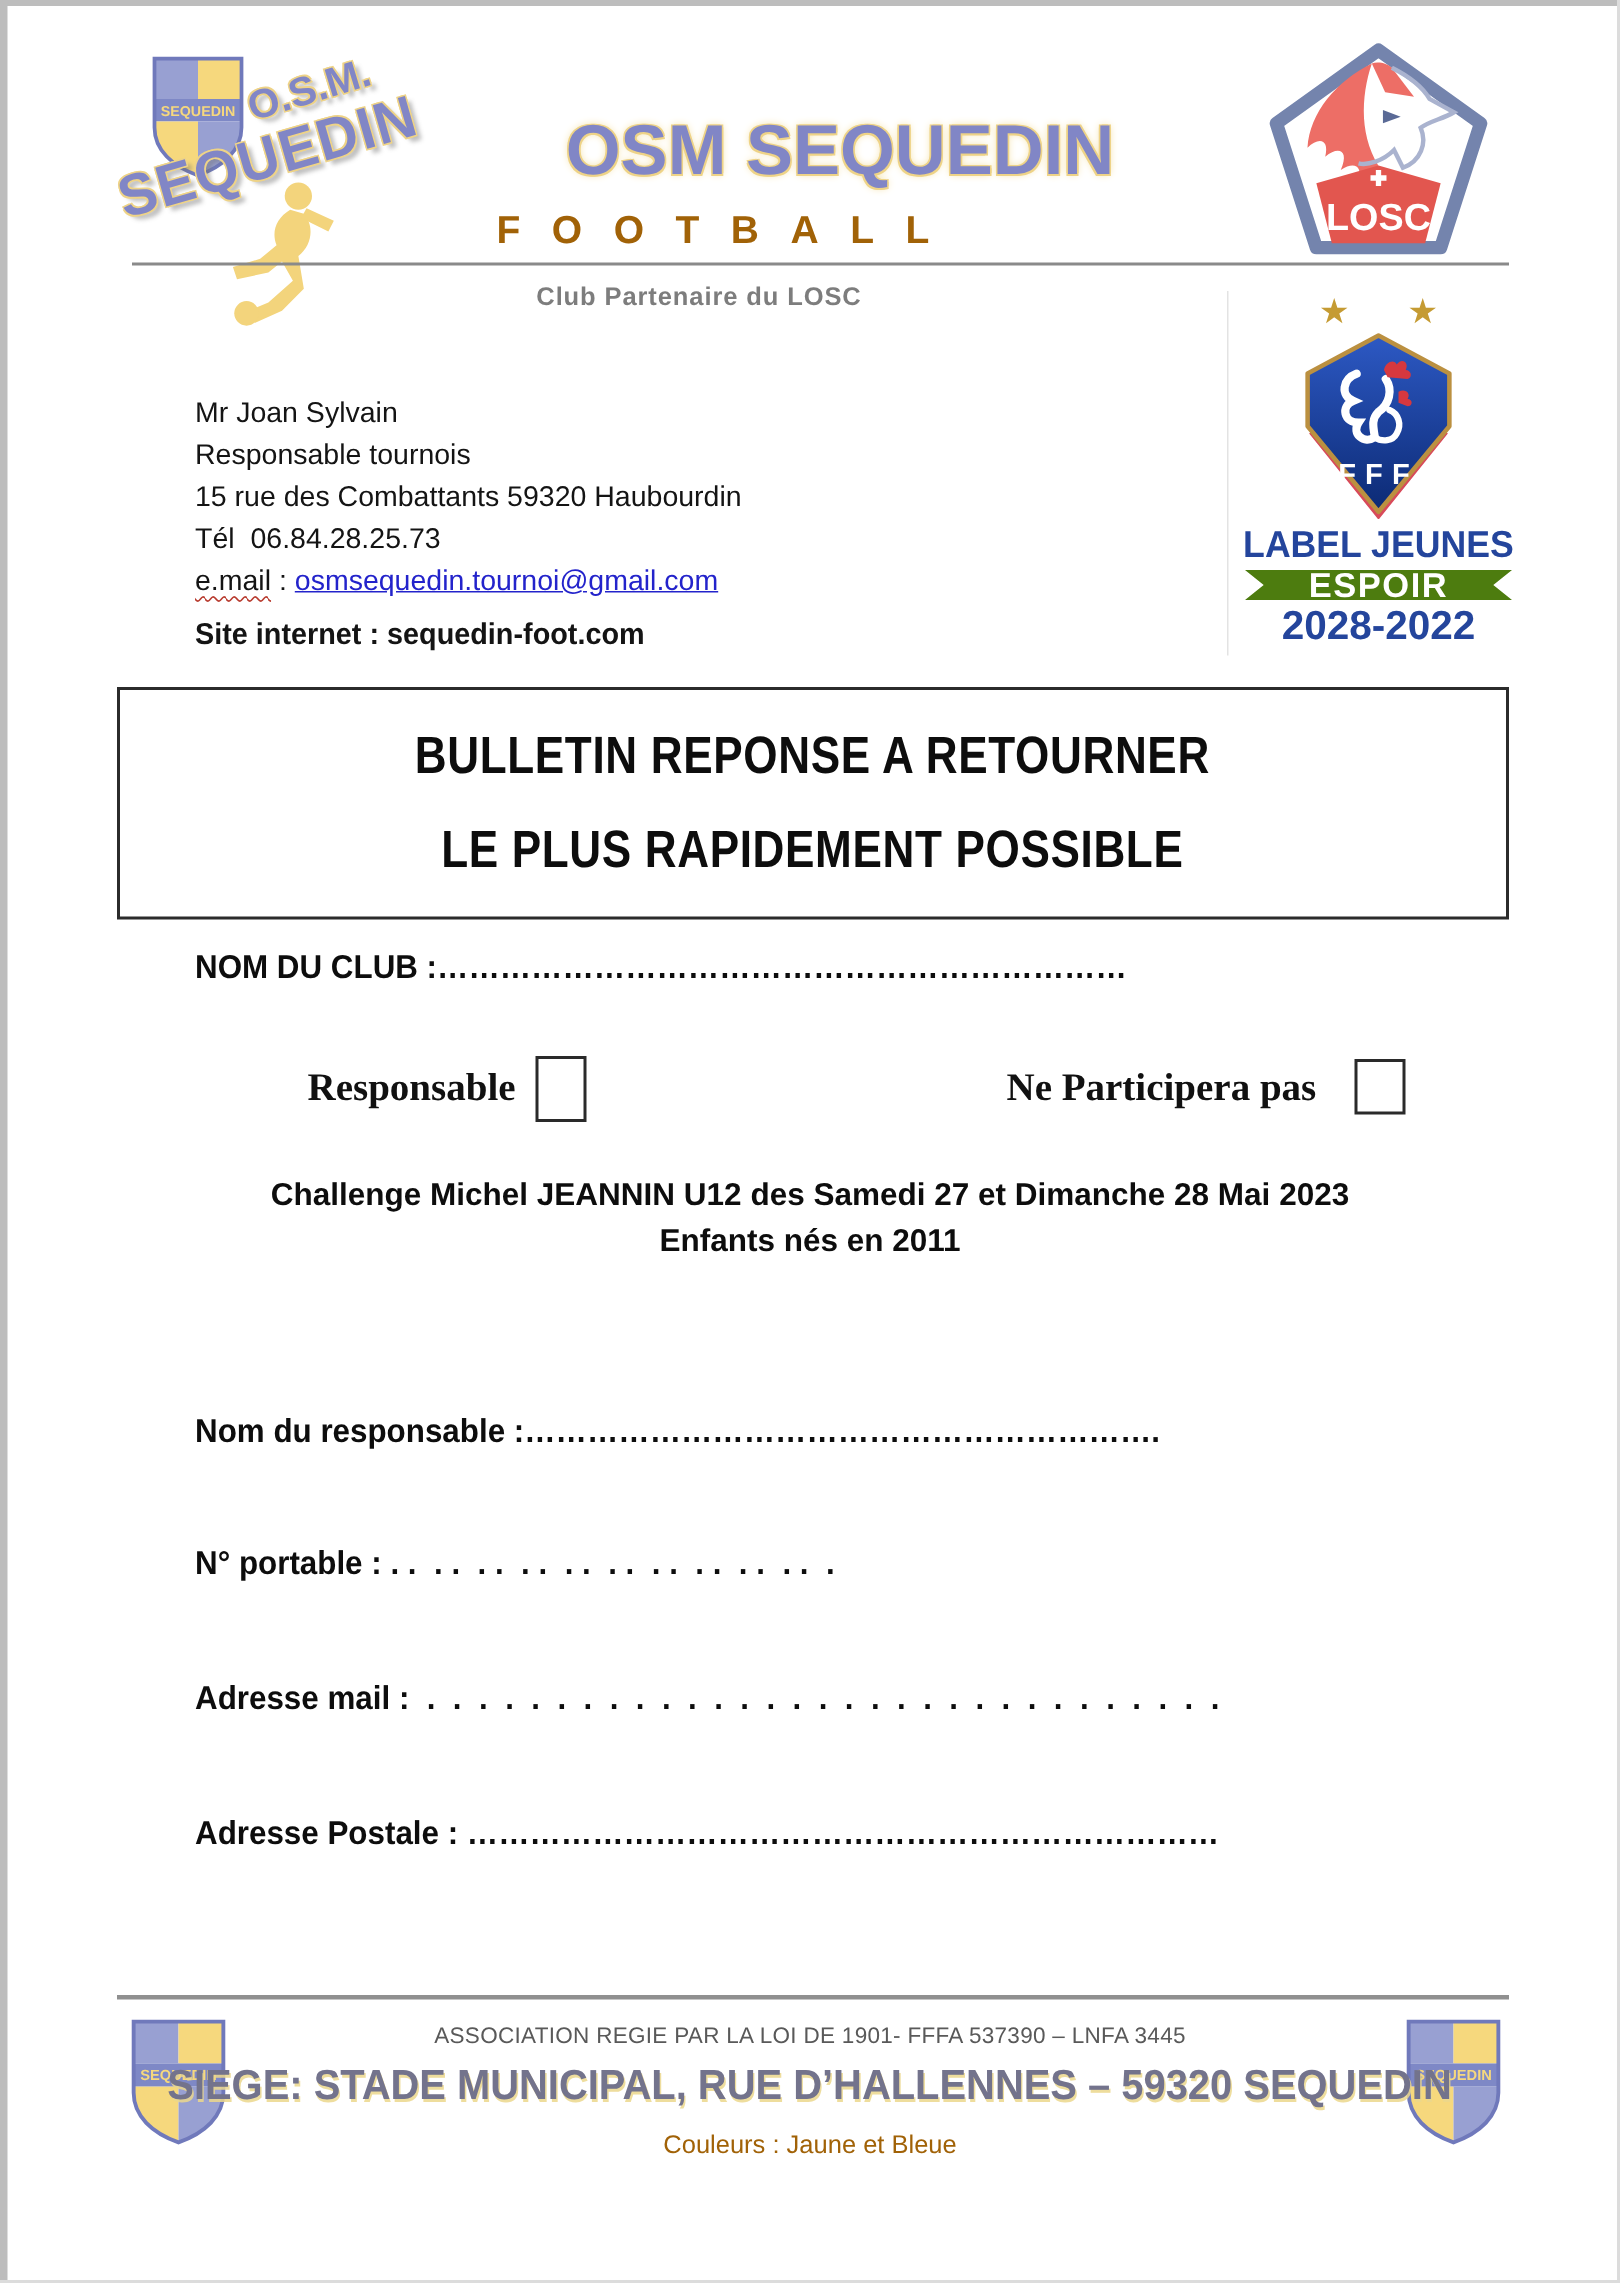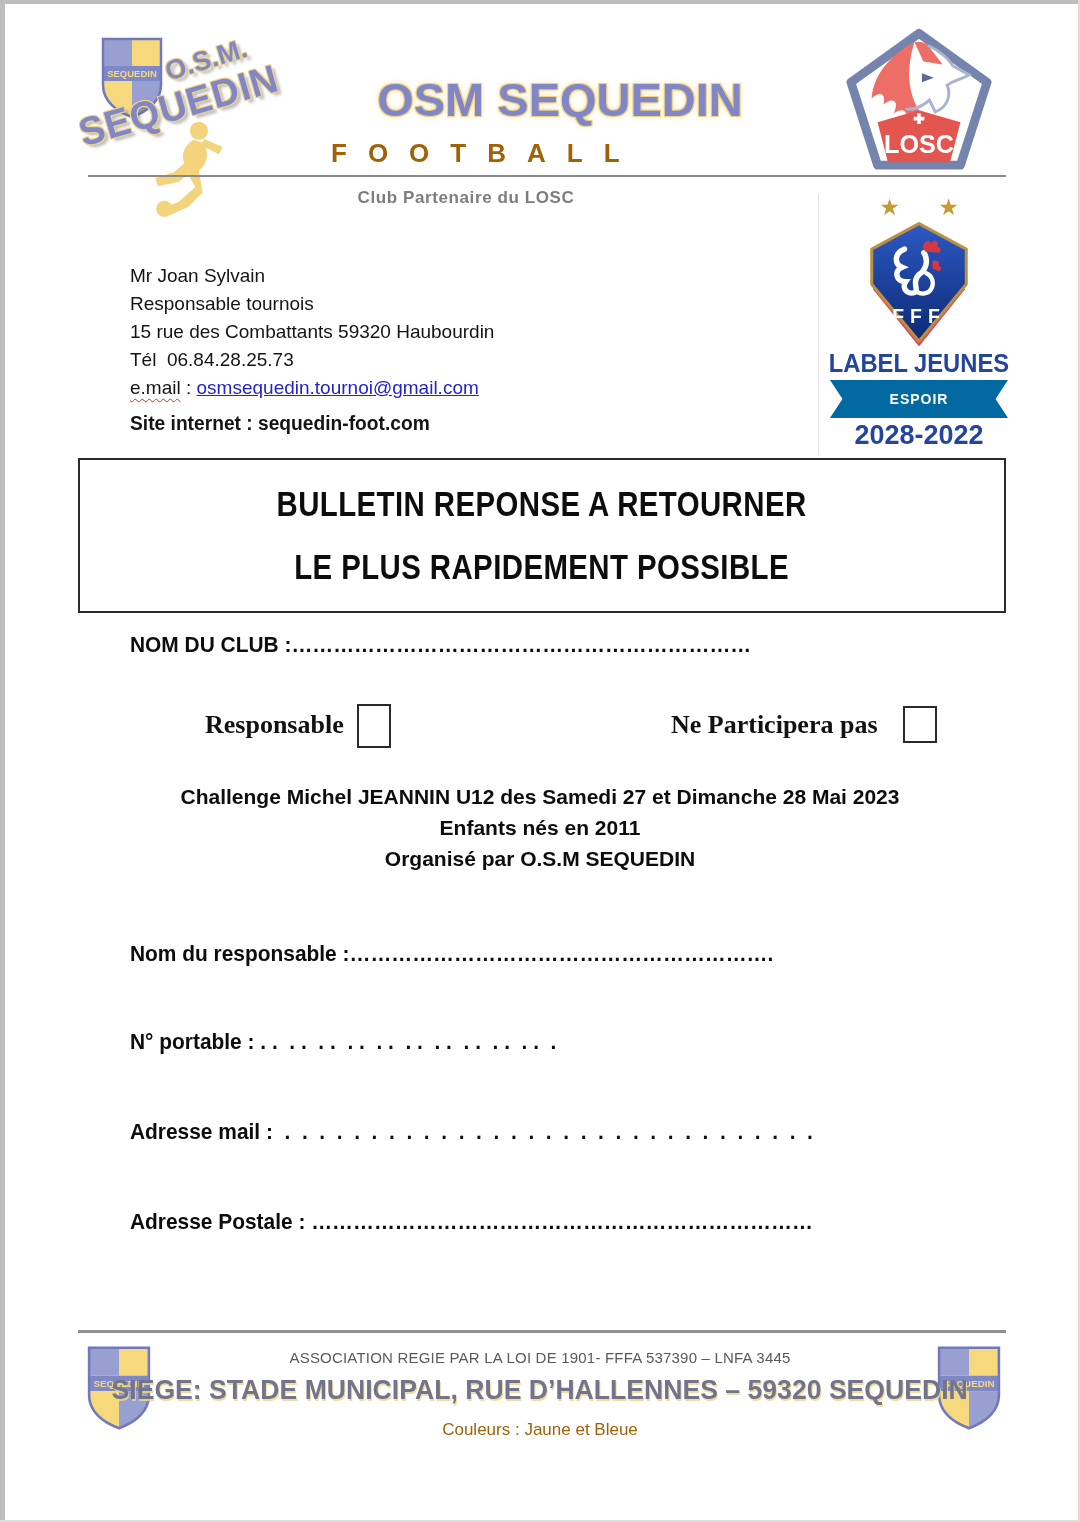--- a/index.html
+++ b/index.html
@@ -37,23 +37,23 @@
     font-size:26px;font-weight:bold;color:#a16207;letter-spacing:21px;text-indent:21px;white-space:nowrap;
   }
   .header-rule{left:88px;top:175px;width:918px;height:2px;background:#8a8a8a;}
   .partner{left:0;top:188px;width:932px;text-align:center;font-size:17px;font-weight:bold;color:#7d7d7d;letter-spacing:.6px;}
 
   
   .fff{left:818px;top:194px;width:200px;display:flex;flex-direction:column;align-items:center;border-left:1px solid #e3e3e3;padding-bottom:4px;background:#fff;}
   .fff-stars{font-size:23px;color:#c59b33;letter-spacing:16px;text-indent:16px;line-height:26px;}
   .fff-label{font-size:25px;font-weight:bold;color:#24459c;transform:scaleX(.95);white-space:nowrap;margin-top:3px;}
   .fff-ribbon{
-    margin-top:2px;width:178px;height:38px;background:#0369a1;color:#fff;
+    margin-top:2px;width:178px;height:20px;background:#4d7c0f;color:#fff;
     display:flex;align-items:center;justify-content:center;
-    font-size:14px;font-weight:bold;letter-spacing:1px;
+    font-size:23px;font-weight:bold;letter-spacing:1px;
     clip-path:polygon(0 0,100% 0,93% 50%,100% 100%,0 100%,7% 50%);
   }
   .fff-years{font-size:27px;font-weight:bold;color:#24459c;margin-top:2px;}
 
   
   .contact{left:130px;top:262px;font-size:19px;line-height:28px;}
   .pre{white-space:pre;}
   .squiggle{text-decoration:underline wavy #b83a2e;text-decoration-thickness:1px;text-underline-offset:4px;}
   .maillink{color:#2323cb;text-decoration:underline;cursor:pointer;}
   .website{left:130px;top:412px;font-size:20px;font-weight:bold;transform:scaleX(.96);transform-origin:left center;}
@@ -186,21 +186,20 @@
   <div class="abs fline club-line"><span>NOM DU CLUB :</span><span>…………………………………………………………</span></div>
 
   <div class="abs serif-label part1">Responsable</div>
   <div class="abs cbox cbox1"></div>
   <div class="abs serif-label part2">Ne Participera pas</div>
   <div class="abs cbox cbox2"></div>
 
   <div class="abs event">
     <div>Challenge Michel JEANNIN U12 des Samedi 27 et Dimanche 28 Mai 2023</div>
     <div>Enfants nés en 2011</div>
-    <div>Organisé par O.S.M SEQUEDIN</div>
   </div>
 
   <div class="abs fline resp-line"><span>Nom du responsable :</span><span>…………………………………………………….</span></div>
   <div class="abs fline phone-line"><span>N° portable :</span><span> . .  . .  . .  . .  . .  . .  . .  . .  . .  . .  .</span></div>
   <div class="abs fline mail-line"><span>Adresse mail : </span><span> .  .  .  .  .  .  .  .  .  .  .  .  .  .  .  .  .  .  .  .  .  .  .  .  .  .  .  .  .  .  .</span></div>
   <div class="abs fline postal-line"><span>Adresse Postale : </span><span>………………………………………………………………</span></div>
 
   <div class="abs footer-rule"></div>
 
   <div class="abs" style="left:86px;top:1344px;width:66px;height:88px;">

